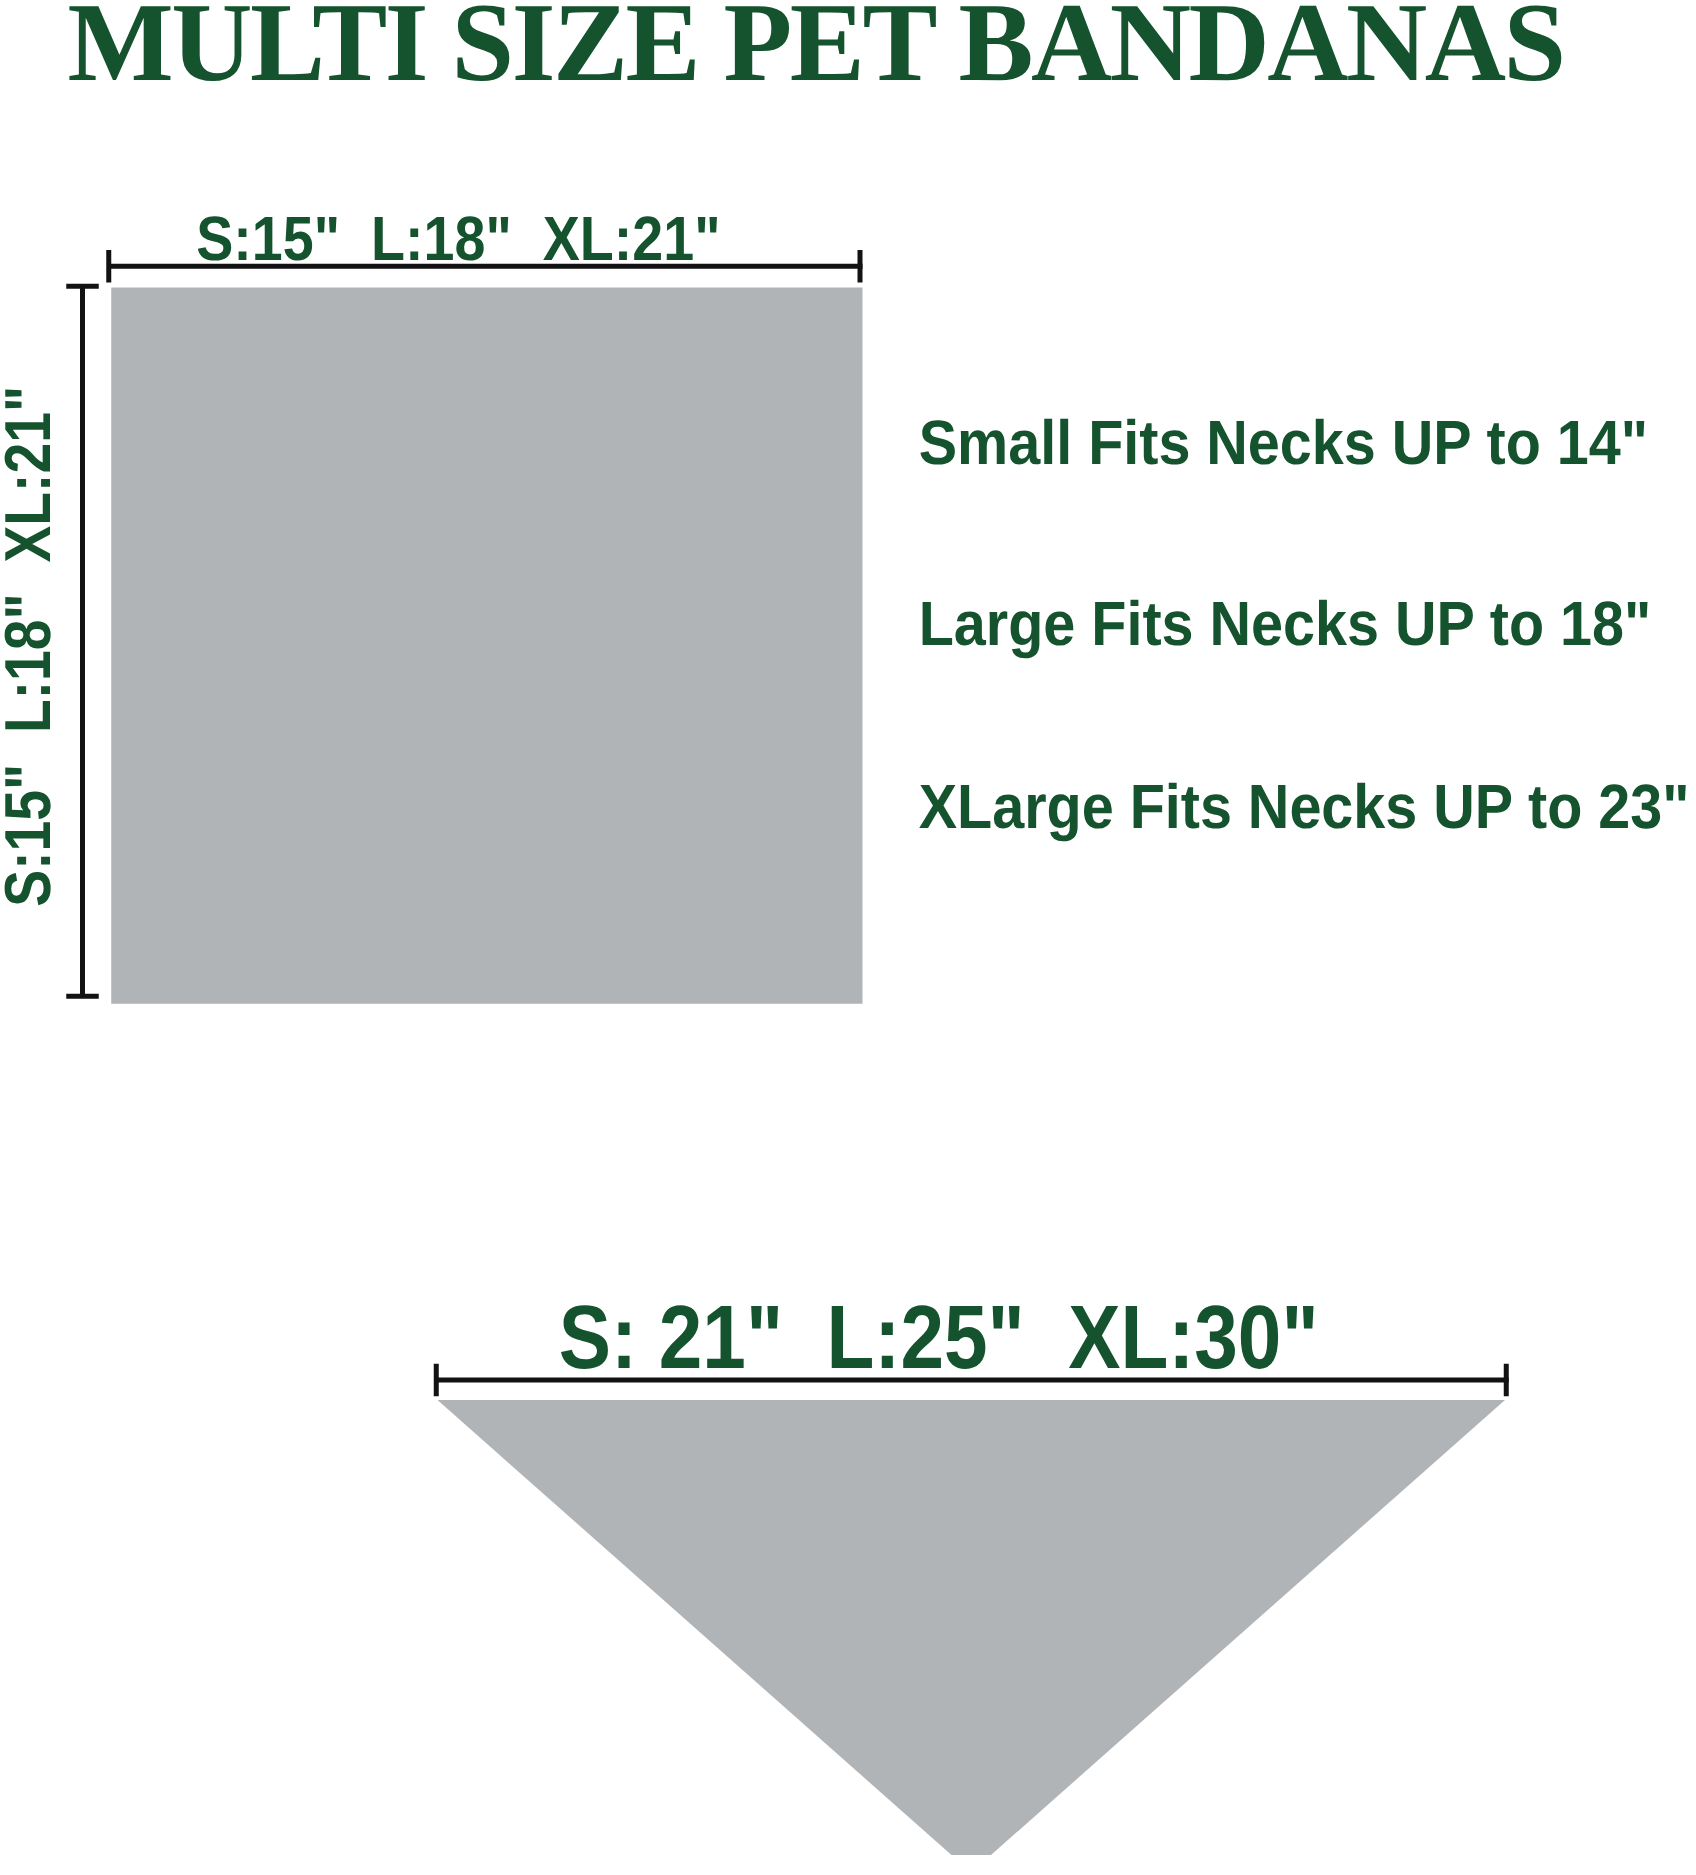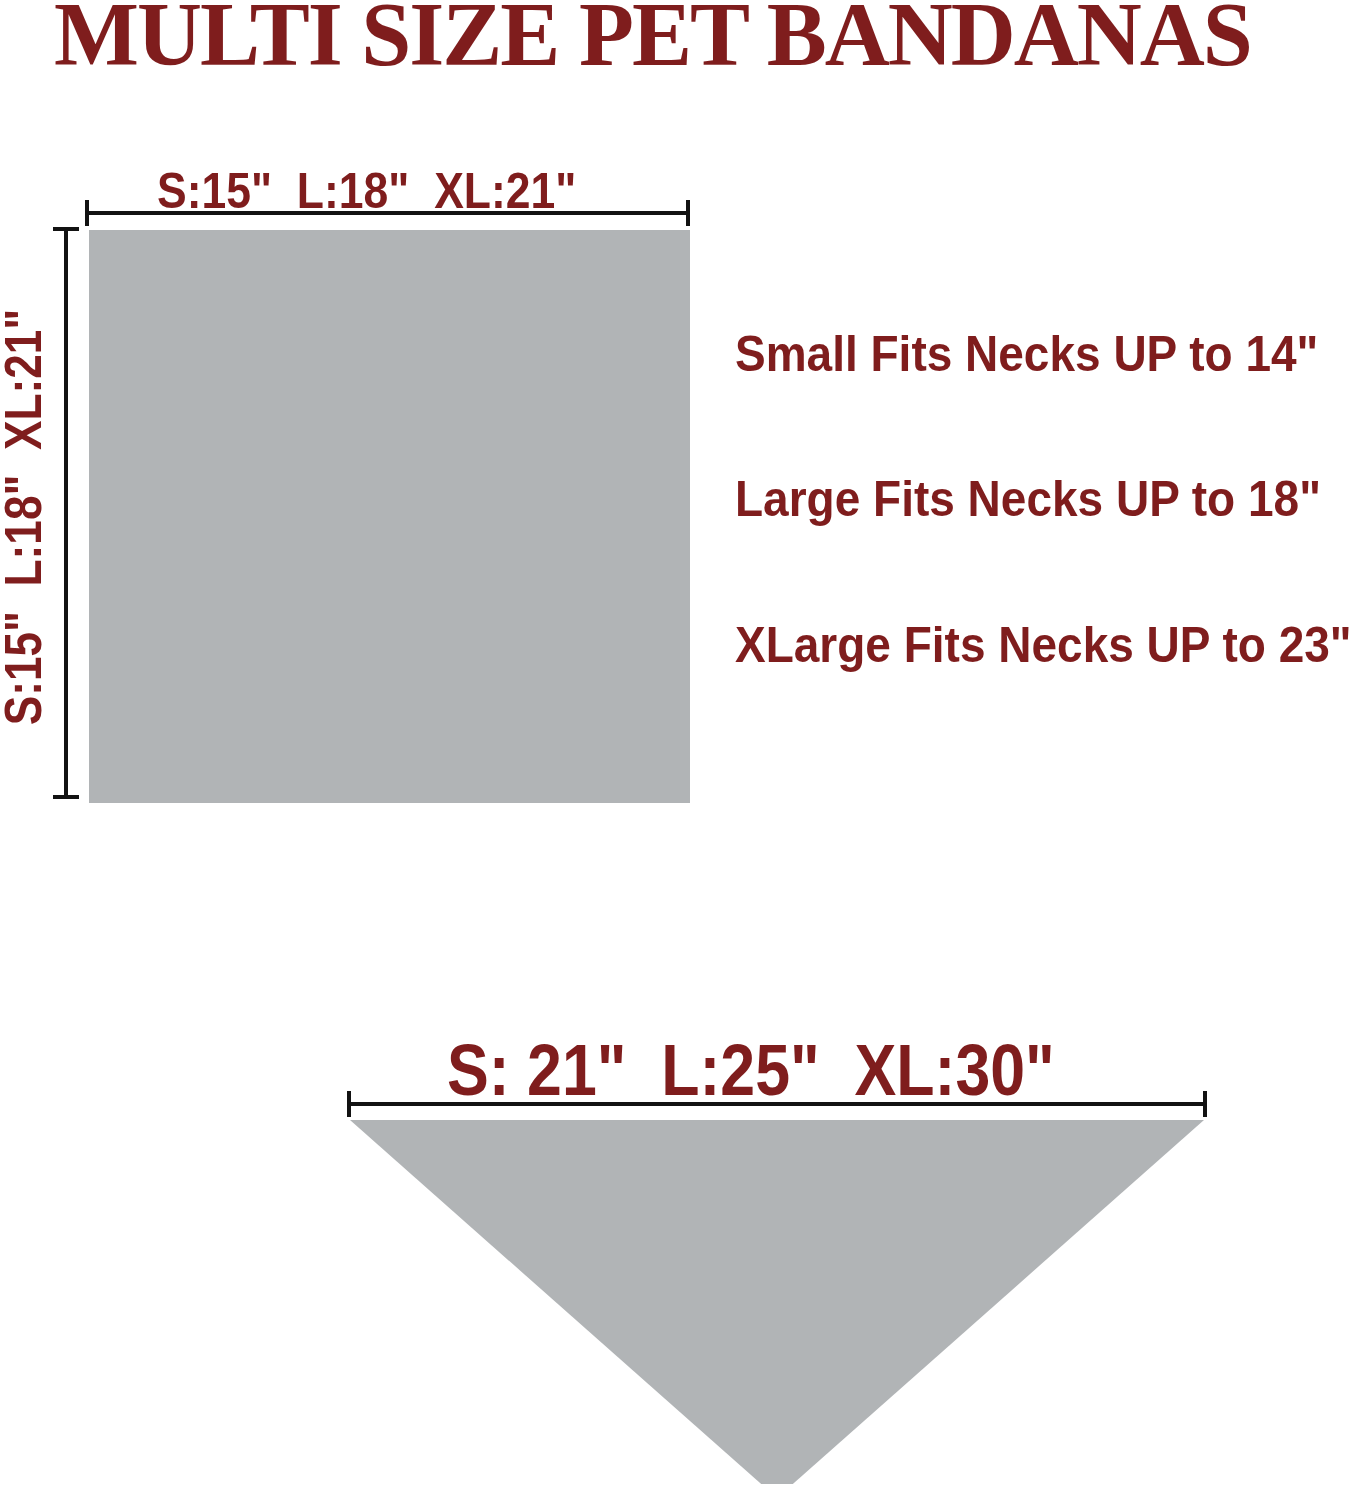--- a/index.html
+++ b/index.html
@@ -3,21 +3,21 @@
 <meta charset="utf-8">
 <style>
   html, body { margin: 0; padding: 0; background: #ffffff; }
   #canvas {
     position: relative;
     width: 1357px;
     height: 1484px;
     background: #ffffff;
     overflow: hidden;
     font-family: "Liberation Sans", sans-serif;
-    color: #7f1d1d;
+    color: #14532d;
   }
   .abs { position: absolute; }
 
   .page-title {
     font-family: "Liberation Serif", serif;
     font-weight: bold;
     font-size: 90px;
     letter-spacing: -2px;
     line-height: 1;
     white-space: pre;

